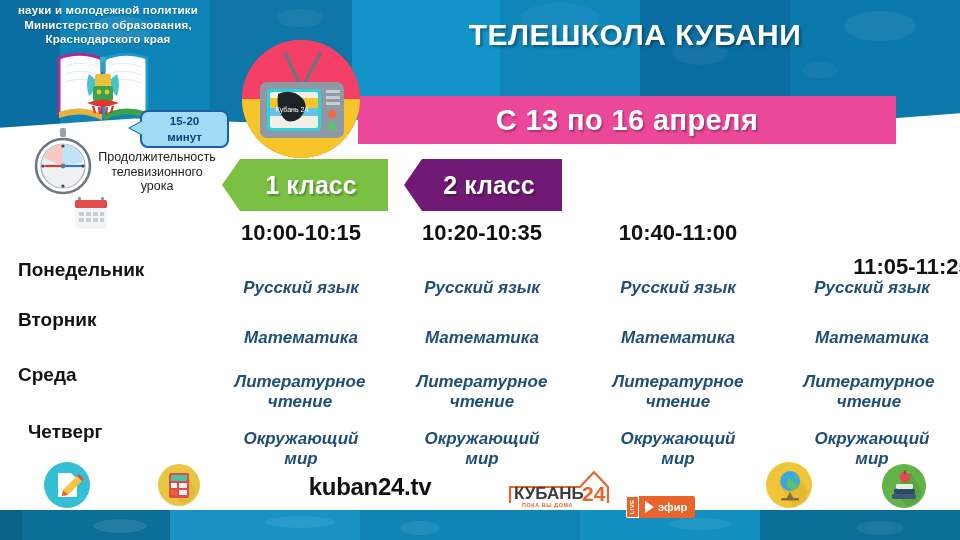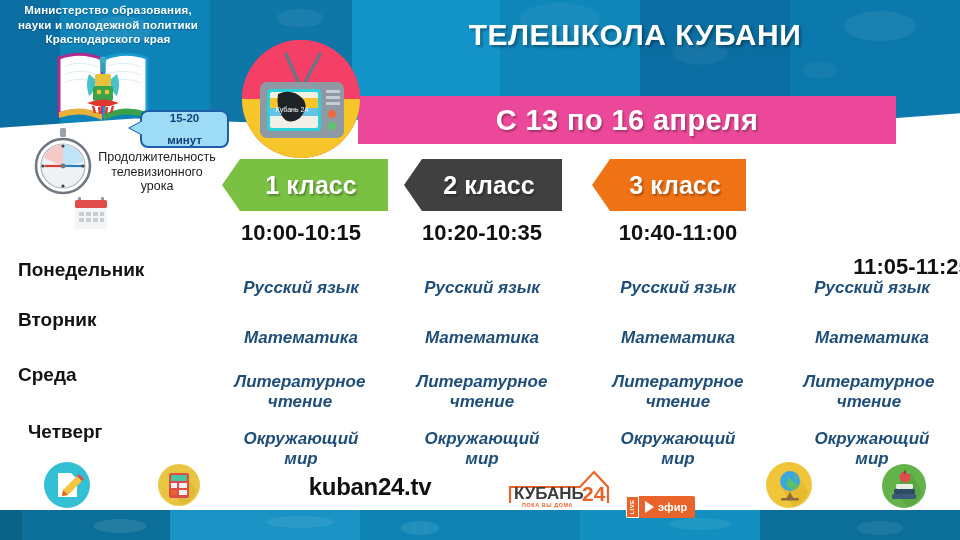--- a/index.html
+++ b/index.html
@@ -68,21 +68,21 @@
     text-shadow:0 1px 1px rgba(0,0,0,.28);
   }
 
   
   .emblem{position:absolute;left:55px;top:46px;width:96px;height:78px;}
 
   
   .bubble{
     position:absolute;left:140px;top:110px;width:85px;height:34px;
     background:#9edcf6;border:2px solid #1a5fa8;border-radius:8px;
-    color:#123f79;font-weight:bold;font-size:11.5px;line-height:22px;
+    color:#123f79;font-weight:bold;font-size:11.5px;line-height:16px;
     display:flex;align-items:center;justify-content:center;text-align:center;
     z-index:6;
   }
   .bubble .txt{white-space:pre-line;}
   .bubble:after{
     content:"";position:absolute;left:-12px;top:9px;
     border-top:7px solid transparent;border-bottom:7px solid transparent;
     border-right:13px solid #9edcf6;
     filter:drop-shadow(-1.4px 0 0 #1a5fa8);
   }
@@ -119,21 +119,21 @@
     color:#fff;font-weight:bold;font-size:29px;letter-spacing:.4px;
     text-shadow:1.5px 1.5px 2px rgba(0,0,0,.3);
   }
 
   
   .classbar{position:absolute;top:159px;height:52px;display:flex;align-items:center;justify-content:center;
             clip-path:polygon(18px 0, 100% 0, 100% 100%, 18px 100%, 0 50%);}
   .classbar .lbl{color:#fff;font-weight:bold;font-size:25px;text-shadow:1.5px 1.5px 2px rgba(0,0,0,.3);
                  padding-left:12px;}
   #cb0{left:222px;width:166px;background:#7ac143;}
-  #cb1{left:404px;width:158px;background:#404040;}
+  #cb1{left:404px;width:158px;background:#701a75;}
   #cb2{left:592px;width:154px;background:#ef7215;}
   #cb3{left:790px;width:166px;background:#6d5684;}
 
   
   .times{position:absolute;top:220px;left:0;width:960px;height:30px;}
   .time{position:absolute;top:0;text-align:center;color:#111;font-weight:bold;font-size:22px;}
   .grid{position:absolute;left:0;top:252px;width:960px;}
   .day{
     position:absolute;left:18px;width:180px;color:#121212;font-weight:bold;font-size:19px;
   }
@@ -174,22 +174,22 @@
 
   <div class="bg-top">
     <div class="world"></div>
   </div>
   <div class="wave"></div>
   <div class="bg-bottom">
     <div class="tex"></div>
   </div>
 
   <div class="ministry">
+    <div>науки и молодежной  политики</div>
     <div>Министерство  образования,</div>
-    <div>науки и молодежной  политики</div>
     <div>Краснодарского края</div>
   </div>
 
   <div class="emblem">
     <svg viewBox="0 0 96 78" width="96" height="78">
       <path d="M4 12 Q26 4 47 13 L47 70 Q26 60 4 68 Z" fill="#fff" stroke="#b02a8f" stroke-width="3"></path>
       <path d="M92 12 Q70 4 49 13 L49 70 Q70 60 92 68 Z" fill="#fff" stroke="#1a9ad1" stroke-width="3"></path>
       <path d="M4 66 Q26 58 47 68 L47 74 Q26 64 4 72 Z" fill="#e8b23a"></path>
       <path d="M92 66 Q70 58 49 68 L49 74 Q70 64 92 72 Z" fill="#3aa349"></path>
       <g opacity=".45" stroke="#9ec7e0" stroke-width=".8" fill="none">
@@ -288,23 +288,20 @@
   <div class="date-bar">
     <span class="t">С 13 по 16 апреля</span>
   </div>
 
   <div class="classbar" id="cb0">
     <span class="lbl">1 класс</span>
   </div>
   <div class="classbar" id="cb1">
     <span class="lbl">2 класс</span>
   </div>
-  <div class="classbar" id="cb2">
-    <span class="lbl">3 класс</span>
-  </div>
 
   <div class="times">
     <div class="time" style="left:213px;width:176px;">10:00-10:15</div>
     <div class="time" style="left:394px;width:176px;">10:20-10:35</div>
     <div class="time" style="left:590px;width:176px;">10:40-11:00</div>
     <div class="time" style="left:824px;width:176px;margin-top:34px;">11:05-11:25</div>
   </div>
 
   <div class="grid">
     <div class="day" style="top:7px;">Понедельник</div>

